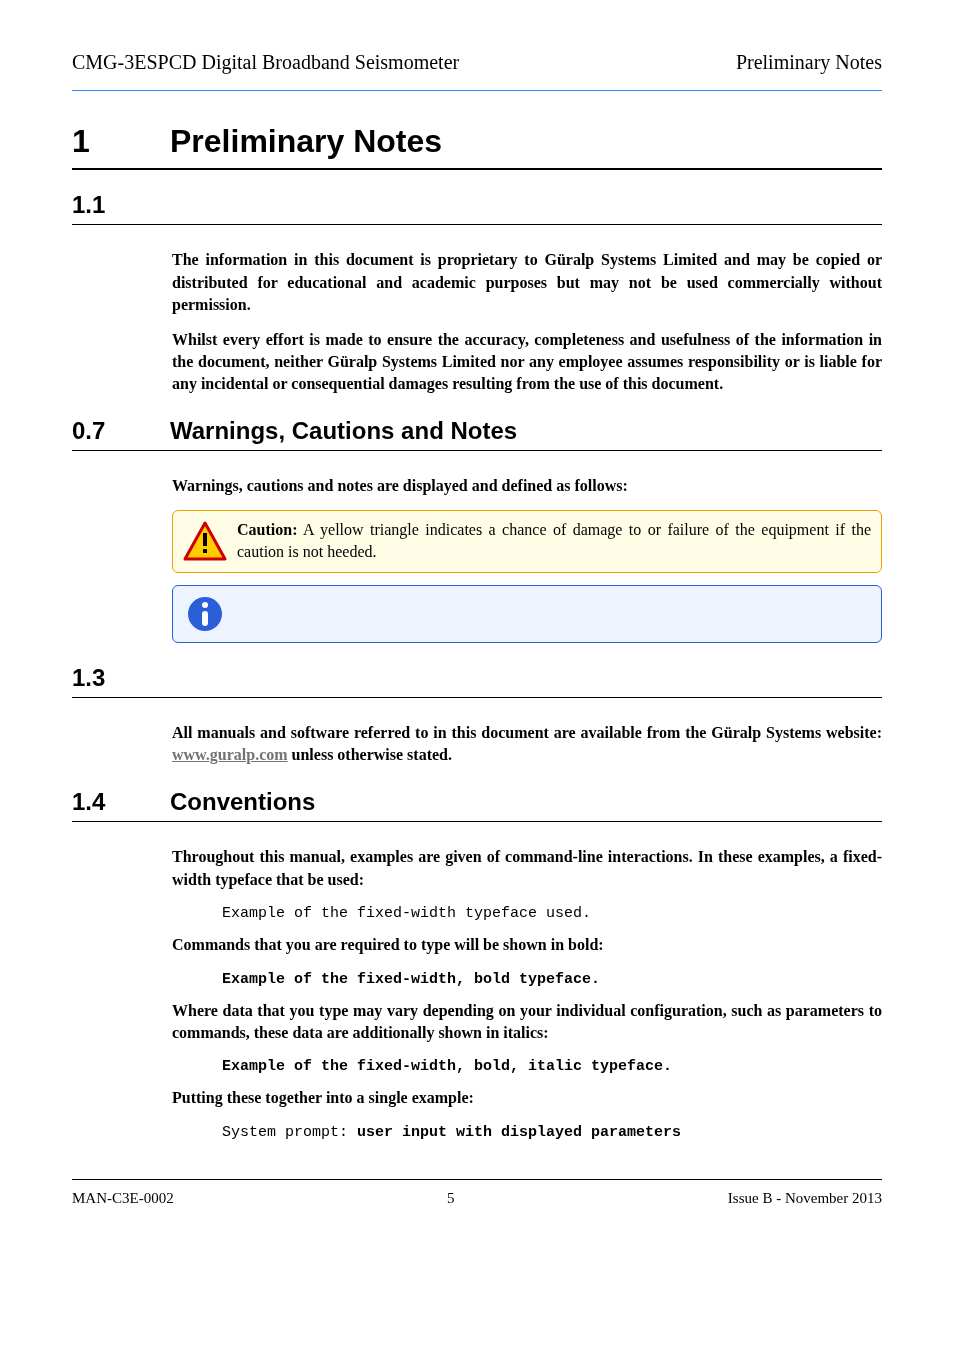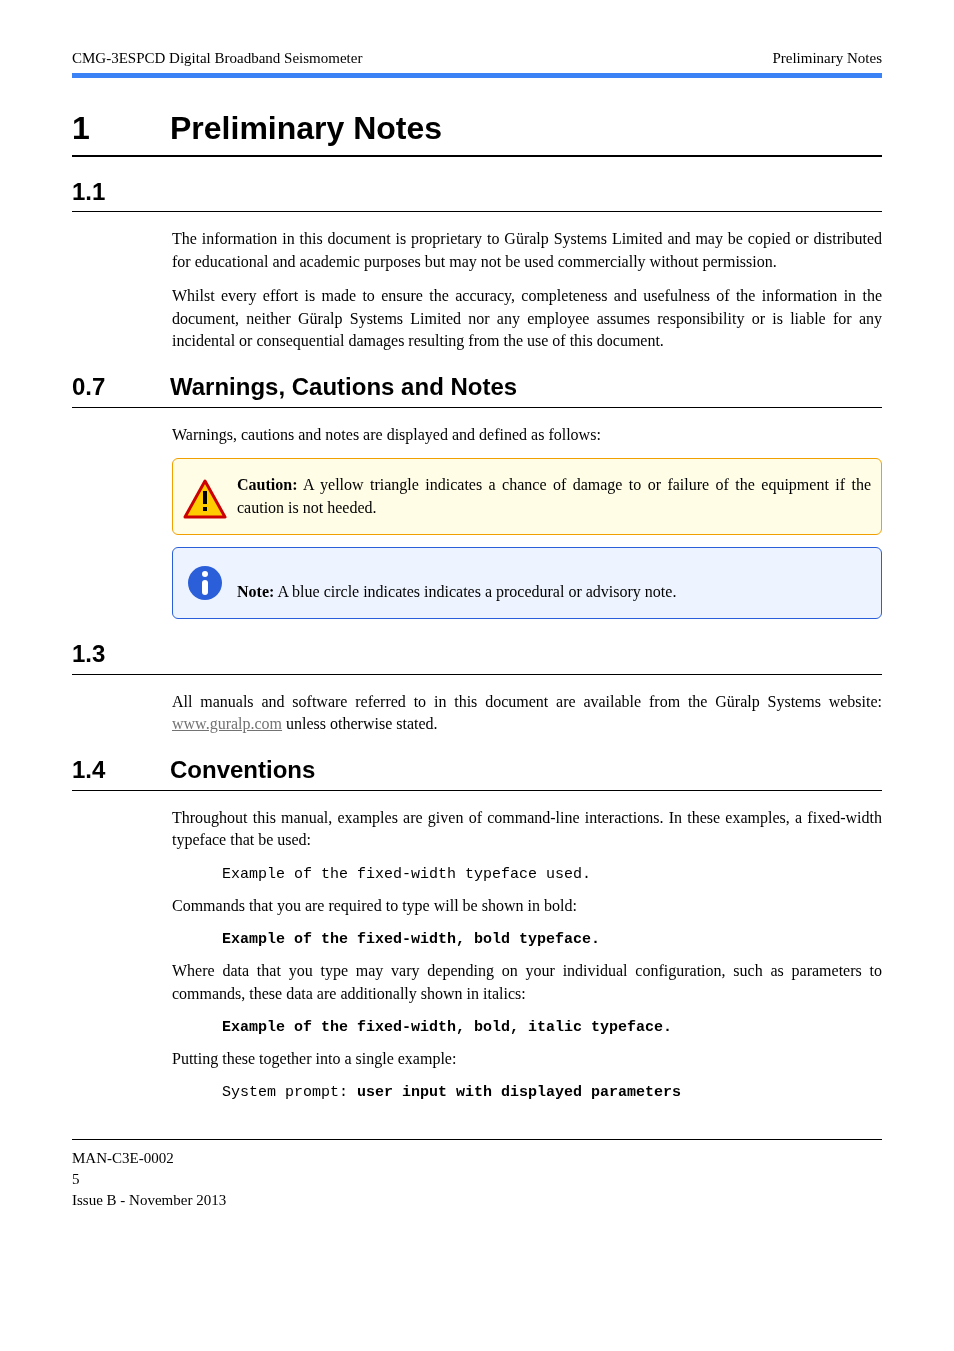--- a/index.html
+++ b/index.html
@@ -8,23 +8,23 @@
       background: #ffffff;
       width: 954px;
       margin: 0 auto;
       padding: 48px 72px 40px 72px;
       color: #000000;
       line-height: 1.4;
     }
     .header-row {
       display: flex;
       justify-content: space-between;
-      font-size: 15px;
-      padding-bottom: 4px;
-      border-bottom: 5px solid #3b82f6;
+      font-size: 20px;
+      padding-bottom: 14px;
+      border-bottom: 1px solid #3b82f6;
       margin-bottom: 28px;
     }
     .chapter-heading {
       font-family: Arial, Helvetica, sans-serif;
       font-weight: bold;
       font-size: 32px;
       border-bottom: 2.5px solid #000;
       padding-bottom: 4px;
       margin-bottom: 14px;
       display: flex;
@@ -33,41 +33,42 @@
     .chapter-num {
       min-width: 62px;
     }
     .section-heading {
       font-family: Arial, Helvetica, sans-serif;
       font-weight: bold;
       font-size: 24px;
       border-bottom: 1.5px solid #000;
       padding-bottom: 3px;
       margin-top: 18px;
-      margin-bottom: 16px;
+      margin-bottom: 24px;
       display: flex;
       gap: 36px;
     }
     .section-num {
       min-width: 62px;
     }
     .body-text {
       font-size: 16px;
       text-align: justify;
       margin-left: 100px;
       margin-bottom: 12px;
+      font-weight: bold;
     }
     .indent-block {
       margin-left: 100px;
     }
     .callout {
       display: flex;
-      align-items: flex-end;
+      align-items: center;
       border-radius: 6px;
-      padding: 15px 10px;
+      padding: 8px 10px;
       margin-bottom: 12px;
       font-size: 16px;
       text-align: justify;
     }
     .callout-caution {
       background: #fffde6;
       border: 1.5px solid #f0a000;
     }
     .callout-note {
       background: #eef4ff;
@@ -96,21 +97,20 @@
     .code-italic { }
     .footer-sep {
       border-top: 1px solid #000;
       margin-top: 36px;
       padding-top: 8px;
     }
     .footer-row {
       display: flex;
       justify-content: space-between;
       font-size: 15px;
-      flex-direction: column;
     }
   </style>
 </head>
 <body>
 
 <div class="header-row">
   <span>CMG-3ESPCD Digital Broadband Seismometer</span>
   <span>Preliminary Notes</span>
 </div>
 
@@ -142,23 +142,20 @@
       <b>Caution:</b><span>  A yellow triangle indicates a chance of damage to or failure of the equipment if the caution is not heeded.</span>
     </div>
   </div>
 
   <div class="callout callout-note">
     <svg class="callout-icon" viewBox="0 0 44 40">
       <circle cx="22" cy="20" r="17" fill="#2b5fd9"></circle>
       <rect x="19" y="8" width="6" height="6" rx="3" fill="#fff"></rect>
       <rect x="19" y="17" width="6" height="15" rx="3" fill="#fff"></rect>
     </svg>
-    <div class="callout-text">
-      <b>Note:</b><span>  A blue circle indicates indicates a procedural or advisory note.</span>
-    </div>
   </div>
 </div>
 
 <div class="section-heading">
   <span class="section-num">1.3</span>
 </div>
 <p class="body-text">
   <span>All manuals and software referred to in this document are available from the Güralp Systems website: </span><a class="link">www.guralp.com</a><span> unless otherwise stated.</span>
 </p>
 

